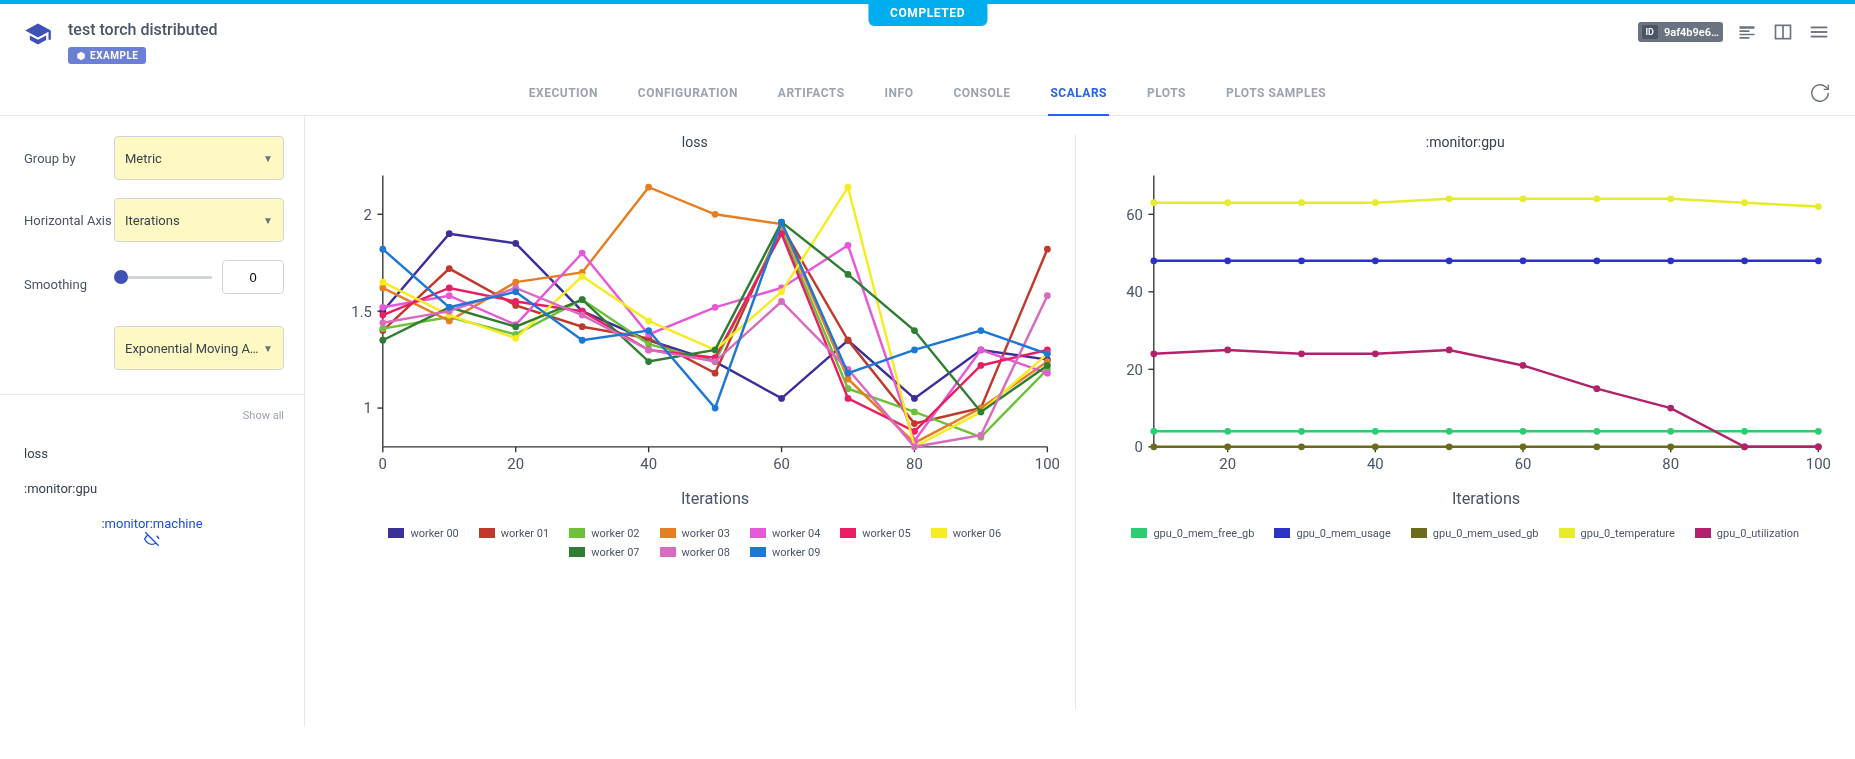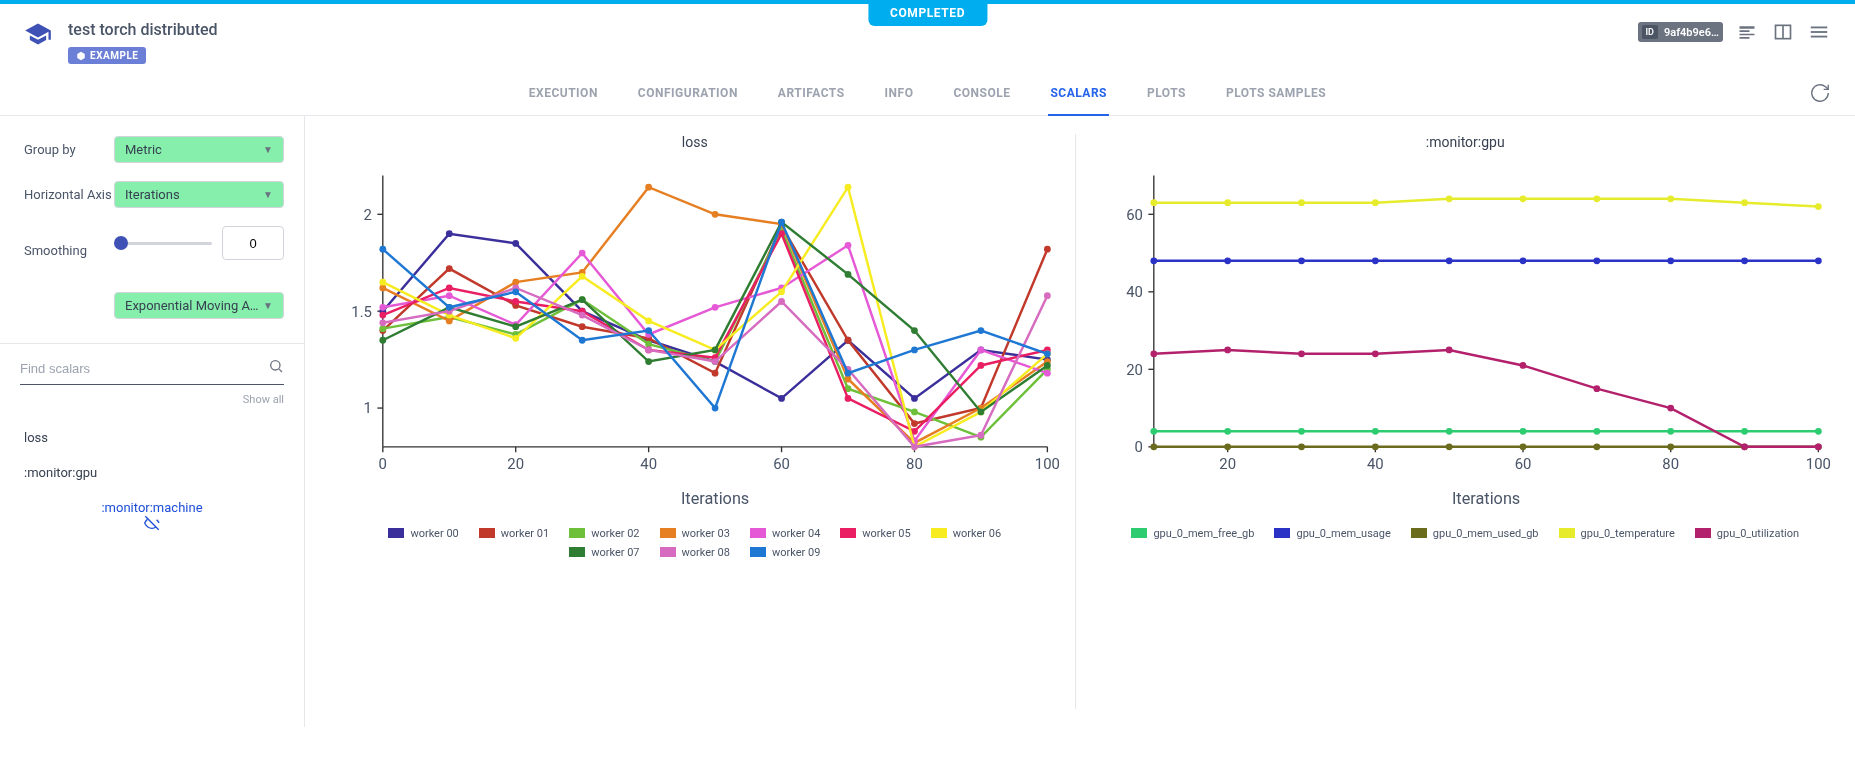--- a/index.html
+++ b/index.html
@@ -118,31 +118,31 @@
     margin-bottom: 18px;
   }
   .control-label {
     font-size: 13px;
     color: #4a5568;
     min-width: 90px;
   }
   .select-box {
     flex: 1;
     max-width: 170px;
-    height: 27px;
+    height: 44px;
     border: 1px solid #d1d5db;
     border-radius: 4px;
     padding: 0 10px;
     display: flex;
     align-items: center;
     justify-content: space-between;
     font-size: 13px;
     color: #374151;
     cursor: pointer;
-    background:#86efac;
+    background:#fef9c3;
   }
   .chevron { font-size: 10px; color: #6b7280; }
   .smoothing-row {
     display: flex;
     align-items: center;
     gap: 10px;
     margin-bottom: 14px;
   }
   .slider-track {
     flex:1;
@@ -302,29 +302,20 @@
         <input class="smoothing-value-box" value="0" style="">
       </div>
     </div>
     <div class="control-row" style="justify-content:flex-end;">
       <div class="select-box" style="max-width:170px;">
         <span style="white-space:nowrap;overflow:hidden;text-overflow:ellipsis;">Exponential Moving Ave…</span>
           <span class="chevron">▼</span>
       </div>
     </div>
     <div class="divider"></div>
-    <div class="search-row">
-      <input class="search-input" placeholder="Find scalars" style="">
-      <span style="color:#6b7280;">
-        <svg width="16" height="16" viewBox="0 0 24 24" fill="none" stroke="currentColor" stroke-width="2">
-            <circle cx="11" cy="11" r="7"></circle>
-            <line x1="21" y1="21" x2="16.65" y2="16.65"></line>
-          </svg>
-      </span>
-    </div>
     <div class="show-all">Show all</div>
     <div id="metrics-list">
         <div class="metric-item">
           <span>loss</span>
         </div>
         <div class="metric-item">
           <span>:monitor:gpu</span>
         </div>
         <div class="metric-item muted">
           <span>:monitor:machine</span>

